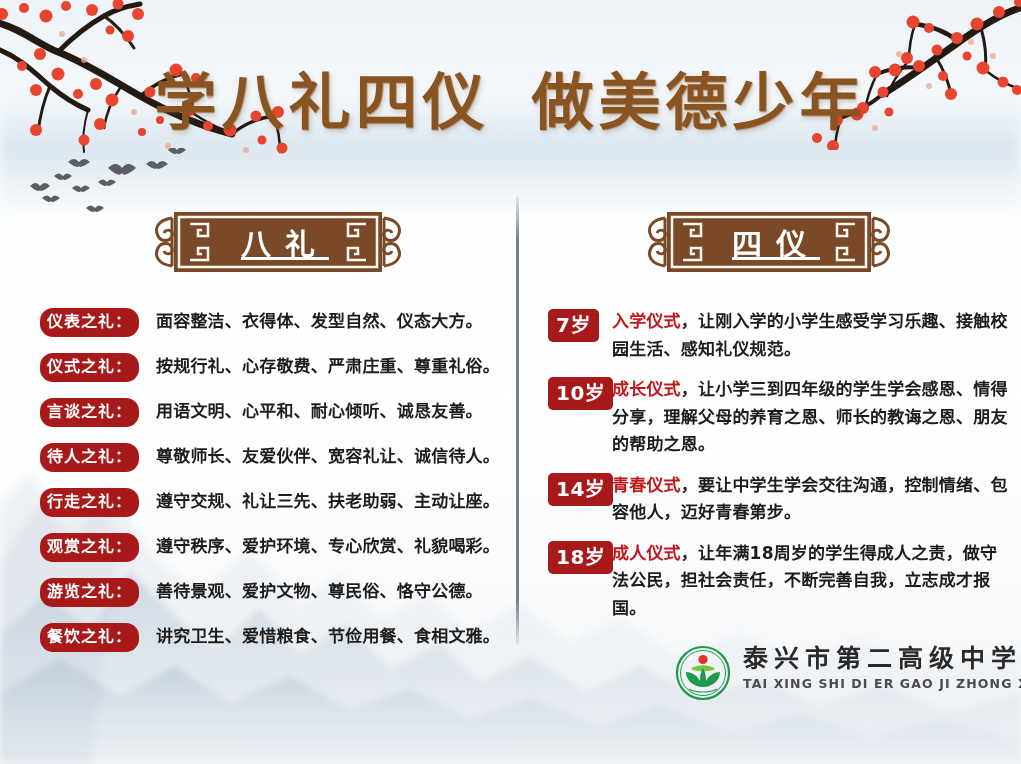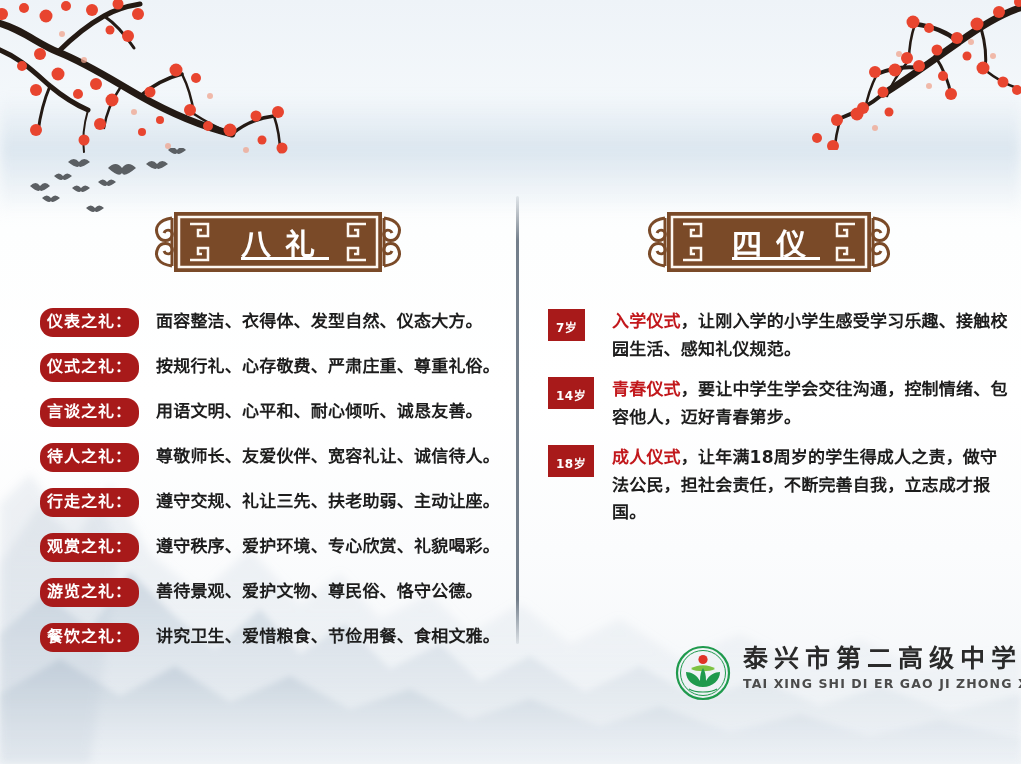--- a/index.html
+++ b/index.html
@@ -79,22 +79,22 @@
   }
   .rule-txt{
     margin-left:17px;font-size:17px;font-weight:700;color:#1d1d1d;
     line-height:1.55;letter-spacing:.2px;
   }
 
   
   .cer-row{position:relative;margin-bottom:13px;padding-left:64px;}
   .age{
     position:absolute;left:0;top:1px;background:#a81a1a;color:#fff;
-    border-radius:0;font-size:12px;font-weight:700;line-height:1;
-    padding:13px 8px 7px 8px;white-space:nowrap;letter-spacing:.5px;
+    border-radius:5px;font-size:20px;font-weight:700;line-height:1;
+    padding:6px 8px 7px 8px;white-space:nowrap;letter-spacing:.5px;
   }
   .cer-body{font-size:17px;font-weight:700;color:#1d1d1d;line-height:1.62;letter-spacing:.2px;}
   .cer-name{color:#c2181c;}
 
   
   .school{position:absolute;left:675px;top:645px;width:340px;height:72px;display:flex;align-items:flex-start;}
   .logo{flex:0 0 auto;width:56px;height:56px;}
   .logo svg{display:block;width:56px;height:56px;}
   .school-txt{margin-left:12px;}
   .school-cn{
@@ -264,20 +264,23 @@
         <path d="M40,14 q6,-6 11,0 q5,-6 11,0 q-10,7 -11,4 q-2,3 -11,-4z"></path>
         <path d="M58,60 q5,-5 9,0 q4,-5 9,0 q-8,6 -9,3 q-2,3 -9,-3z"></path>
         <path d="M70,34 q5,-5 9,0 q4,-5 9,0 q-8,6 -9,3 q-2,3 -9,-3z"></path>
         <path d="M80,20 q8,-8 14,0 q6,-8 14,0 q-12,10 -14,5 q-3,5 -14,-5z"></path>
         <path d="M118,16 q6,-6 11,0 q5,-6 11,0 q-10,7 -11,4 q-2,3 -11,-4z"></path>
         <path d="M140,2 q5,-5 9,0 q4,-5 9,0 q-8,6 -9,3 q-2,3 -9,-3z"></path>
       </g>
     </svg>
   </div>
 
+  <div class="title">
+    <span>学八礼四仪</span><span class="gap"></span><span>做美德少年</span>
+  </div>
 
   <div class="divider"></div>
 
   <div class="col left">
 
     <div class="plaque l">
       <svg viewBox="0 0 256 72">
         <g fill="none" stroke="#7a4a28" stroke-width="3">
 
           <path d="M22,12 C8,14 4,22 8,30 C11,36 20,36 22,30 C24,24 16,22 14,27"></path>
@@ -364,20 +367,24 @@
       </svg>
       <div class="ptext">四仪</div>
     </div>
 
     <div id="right-list">
         <div class="cer-row">
           <span class="age">7岁</span>
           <div class="cer-body"><span class="cer-name">入学仪式</span><span>，让刚入学的小学生感受学习乐趣、接触校园生活、感知礼仪规范。</span></div>
         </div>
         <div class="cer-row">
+          <span class="age">10岁</span>
+          <div class="cer-body"><span class="cer-name">成长仪式</span><span>，让小学三到四年级的学生学会感恩、情得分享，理解父母的养育之恩、师长的教诲之恩、朋友的帮助之恩。</span></div>
+        </div>
+        <div class="cer-row">
           <span class="age">14岁</span>
           <div class="cer-body"><span class="cer-name">青春仪式</span><span>，要让中学生学会交往沟通，控制情绪、包容他人，迈好青春第步。</span></div>
         </div>
         <div class="cer-row">
           <span class="age">18岁</span>
           <div class="cer-body"><span class="cer-name">成人仪式</span><span>，让年满18周岁的学生得成人之责，做守法公民，担社会责任，不断完善自我，立志成才报国。</span></div>
         </div>
       </div>
   </div>
 

